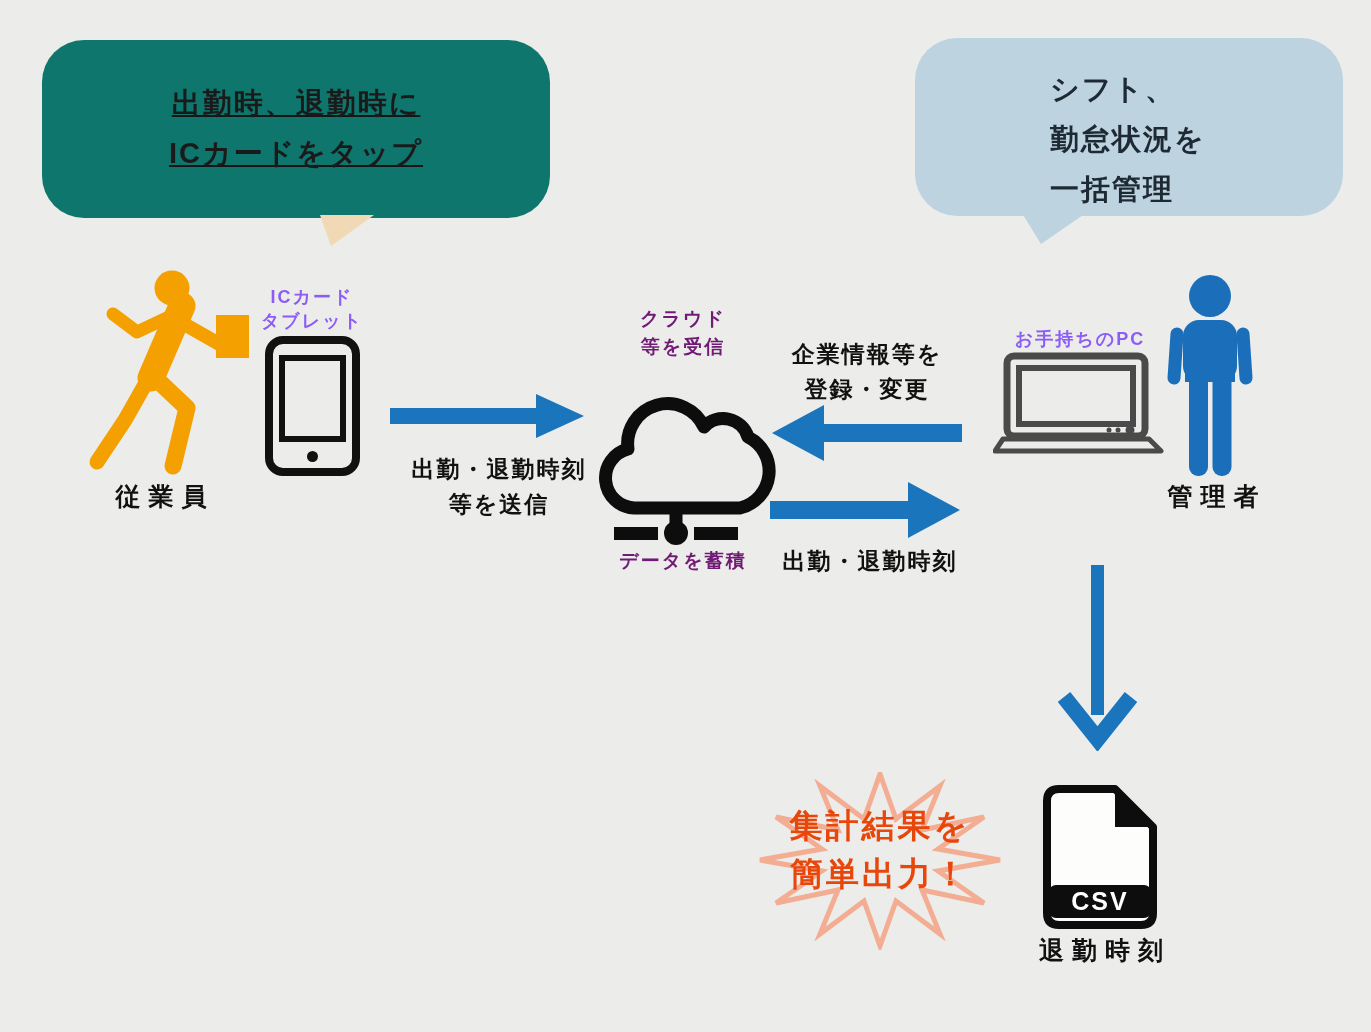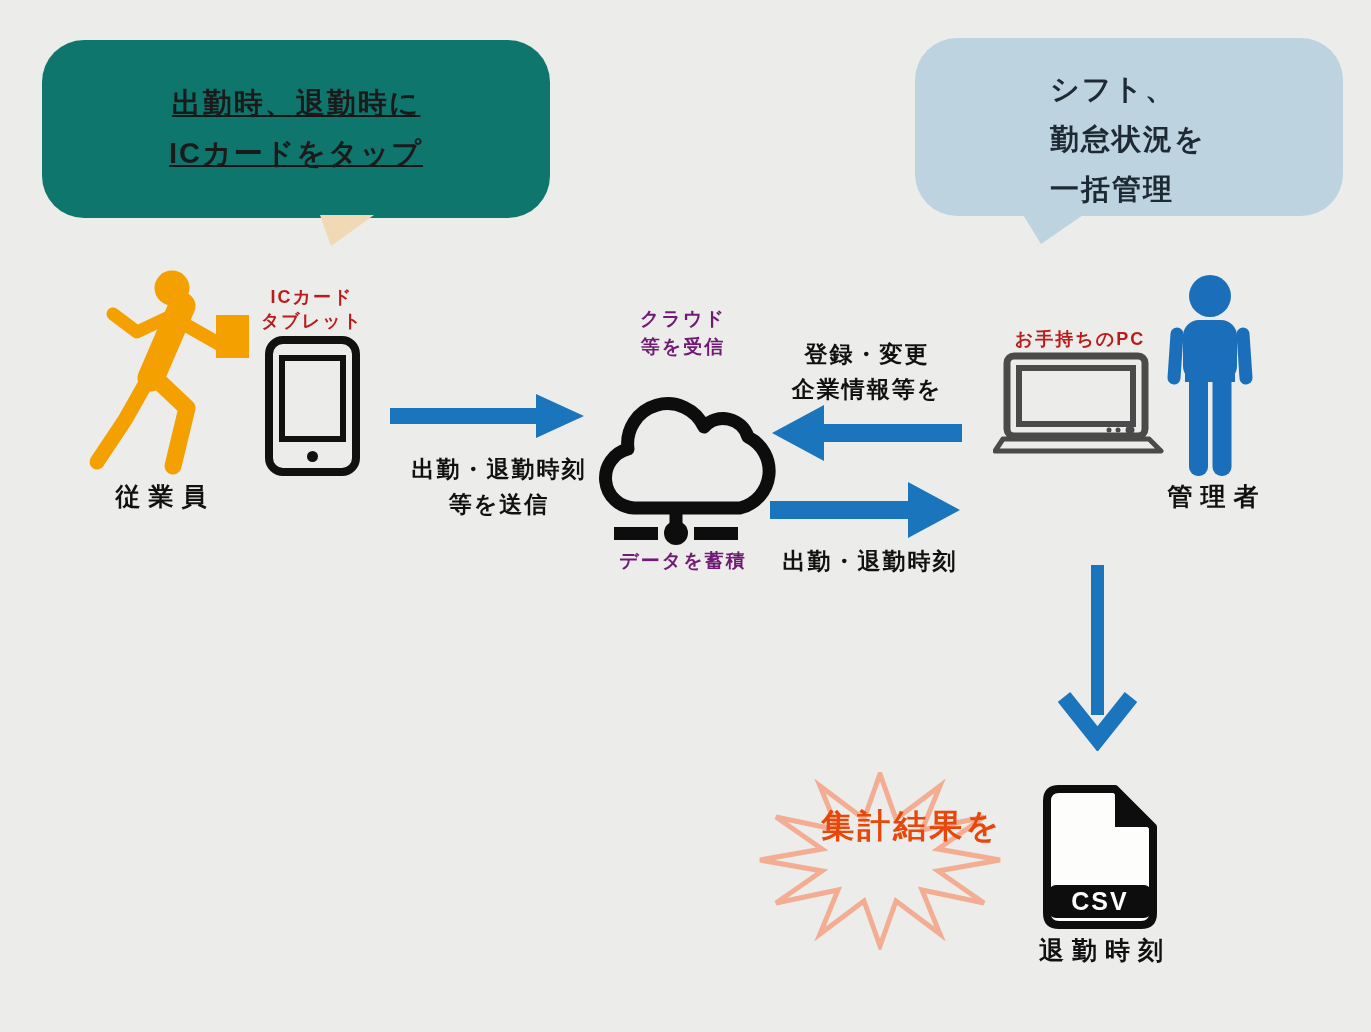--- a/index.html
+++ b/index.html
@@ -15,24 +15,24 @@
   .bubble { position:absolute; border-radius:42px; }
   .bubble-tan { left:42px; top:40px; width:508px; height:178px; background:#0f766e;text-decoration:underline; }
   .bubble-blue { left:915px; top:38px; width:428px; height:178px; background:#bed3e0; }
   .bubble-text { font-size:29px; line-height:50px; letter-spacing:2px; color:#1a1a1a; }
   .bubble-tan .bubble-text { padding-top:38px; text-align:center; }
   .bubble-blue .bubble-text { padding-top:26px; padding-left:135px; color:#1e2a33; }
   .tail { position:absolute; }
 
   
   .label-main { position:absolute; font-size:25px; letter-spacing:8px; text-align:center; color:#111; }
-  .label-small { position:absolute; font-size:18px; line-height:24px; letter-spacing:2px; text-align:center; color:#b91c1c; }
+  .label-small { position:absolute; font-size:18px; line-height:24px; letter-spacing:2px; text-align:center; color:#8b5cf6; }
   .label-cloud { position:absolute; font-size:19px; line-height:28px; letter-spacing:2px; text-align:center; color:#701a75; }
   .label-flow { position:absolute; font-size:23px; line-height:35px; letter-spacing:2px; text-align:center; color:#111; }
-  .burst-text { position:absolute; font-size:33px; line-height:48px; letter-spacing:3px; text-align:right; color:#e8470c; }
+  .burst-text { position:absolute; font-size:33px; line-height:48px; letter-spacing:3px; text-align:center; color:#e8470c; }
 
   
   .tablet { position:absolute; left:265px; top:336px; width:95px; height:140px;
             border:8px solid #111; border-radius:18px; box-sizing:border-box; }
   .tablet-screen { position:absolute; left:6px; top:11px; right:6px; bottom:26px;
                    border:6px solid #111; box-sizing:border-box; }
   .tablet-home { position:absolute; left:50%; bottom:6px; width:11px; height:11px;
                  margin-left:-5.5px; border-radius:50%; background:#111; }
 
   svg { display:block; }
@@ -100,22 +100,22 @@
   <svg class="abs" style="left:588px; top:366px;" width="190" height="186" viewBox="0 0 190 186">
     <path d="M46,142 a30,30 0 0 1 -6,-59 a40,40 0 0 1 76,-22 a26,26 0 0 1 44,10 a38,38 0 0 1 -8,71 Z" fill="none" stroke="#0d0d0d" stroke-width="13" stroke-linejoin="round"></path>
     <path d="M88,148 V158" stroke="#0d0d0d" stroke-width="13" fill="none"></path>
     <circle cx="88" cy="167" r="12" fill="#0d0d0d"></circle>
     <rect x="26" y="161" width="44" height="13" fill="#0d0d0d"></rect>
     <rect x="106" y="161" width="44" height="13" fill="#0d0d0d"></rect>
   </svg>
   <div class="label-cloud" style="left:583px; top:547px; width:200px;">データを蓄積</div>
 
   <div class="label-flow" style="left:762px; top:337px; width:210px;">
+    <div>企業情報等を</div>
     <div>登録・変更</div>
-    <div>企業情報等を</div>
   </div>
   <svg class="abs" style="left:770px; top:402px;" width="192" height="62" viewBox="0 0 192 62">
     <polygon points="192,22 54,22 54,3 2,31 54,59 54,40 192,40" fill="#1b75bc"></polygon>
   </svg>
 
   <svg class="abs" style="left:770px; top:479px;" width="192" height="62" viewBox="0 0 192 62">
     <polygon points="0,22 138,22 138,3 190,31 138,59 138,40 0,40" fill="#1b75bc"></polygon>
   </svg>
   <div class="label-flow" style="left:760px; top:544px; width:220px;">
     <div>出勤・退勤時刻</div>
@@ -147,20 +147,21 @@
   <svg class="abs" style="left:1058px; top:565px;" width="80" height="186" viewBox="0 0 80 186">
     <rect x="33" y="0" width="13" height="150" fill="#1b75bc"></rect>
     <polyline points="6,132 39.5,174 73,132" fill="none" stroke="#1b75bc" stroke-width="16"></polyline>
   </svg>
 
   <svg class="abs" style="left:755px; top:772px;" width="250" height="178" viewBox="0 0 250 178">
     <polygon points="245,88 183,99 229,131 167,118 185,162 141,129 125,174 109,129 65,162 83,118 21,131 67,99 5,88 67,77 21,45 83,58 65,14 109,47 125,2 141,47 185,14 167,58 229,45 183,77" fill="none" stroke="#f2ad92" stroke-width="5" stroke-linejoin="miter"></polygon>
   </svg>
   <div class="burst-text" style="left:758px; top:802px; width:244px;">
     <div>集計結果を</div>
+    <div>簡単出力！</div>
   </div>
 
   <svg class="abs" style="left:1041px; top:785px;" width="118" height="144" viewBox="0 0 118 144">
     <path d="M74,4 H18 Q6,4 6,16 V128 Q6,140 18,140 H100 Q112,140 112,128 V42 Z" fill="#fdfdfc" stroke="#0d0d0d" stroke-width="8" stroke-linejoin="round"></path>
     <polygon points="74,4 112,42 74,42" fill="#0d0d0d"></polygon>
     <rect x="8" y="100" width="102" height="33" rx="7" fill="#0d0d0d"></rect>
     <text x="59" y="125" text-anchor="middle" font-size="25" font-weight="bold" letter-spacing="2" fill="#ffffff" font-family="Liberation Sans, DejaVu Sans, sans-serif">CSV</text>
   </svg>
   <div class="label-main" style="left:1005px; top:934px; width:200px;">退勤時刻</div>
 

